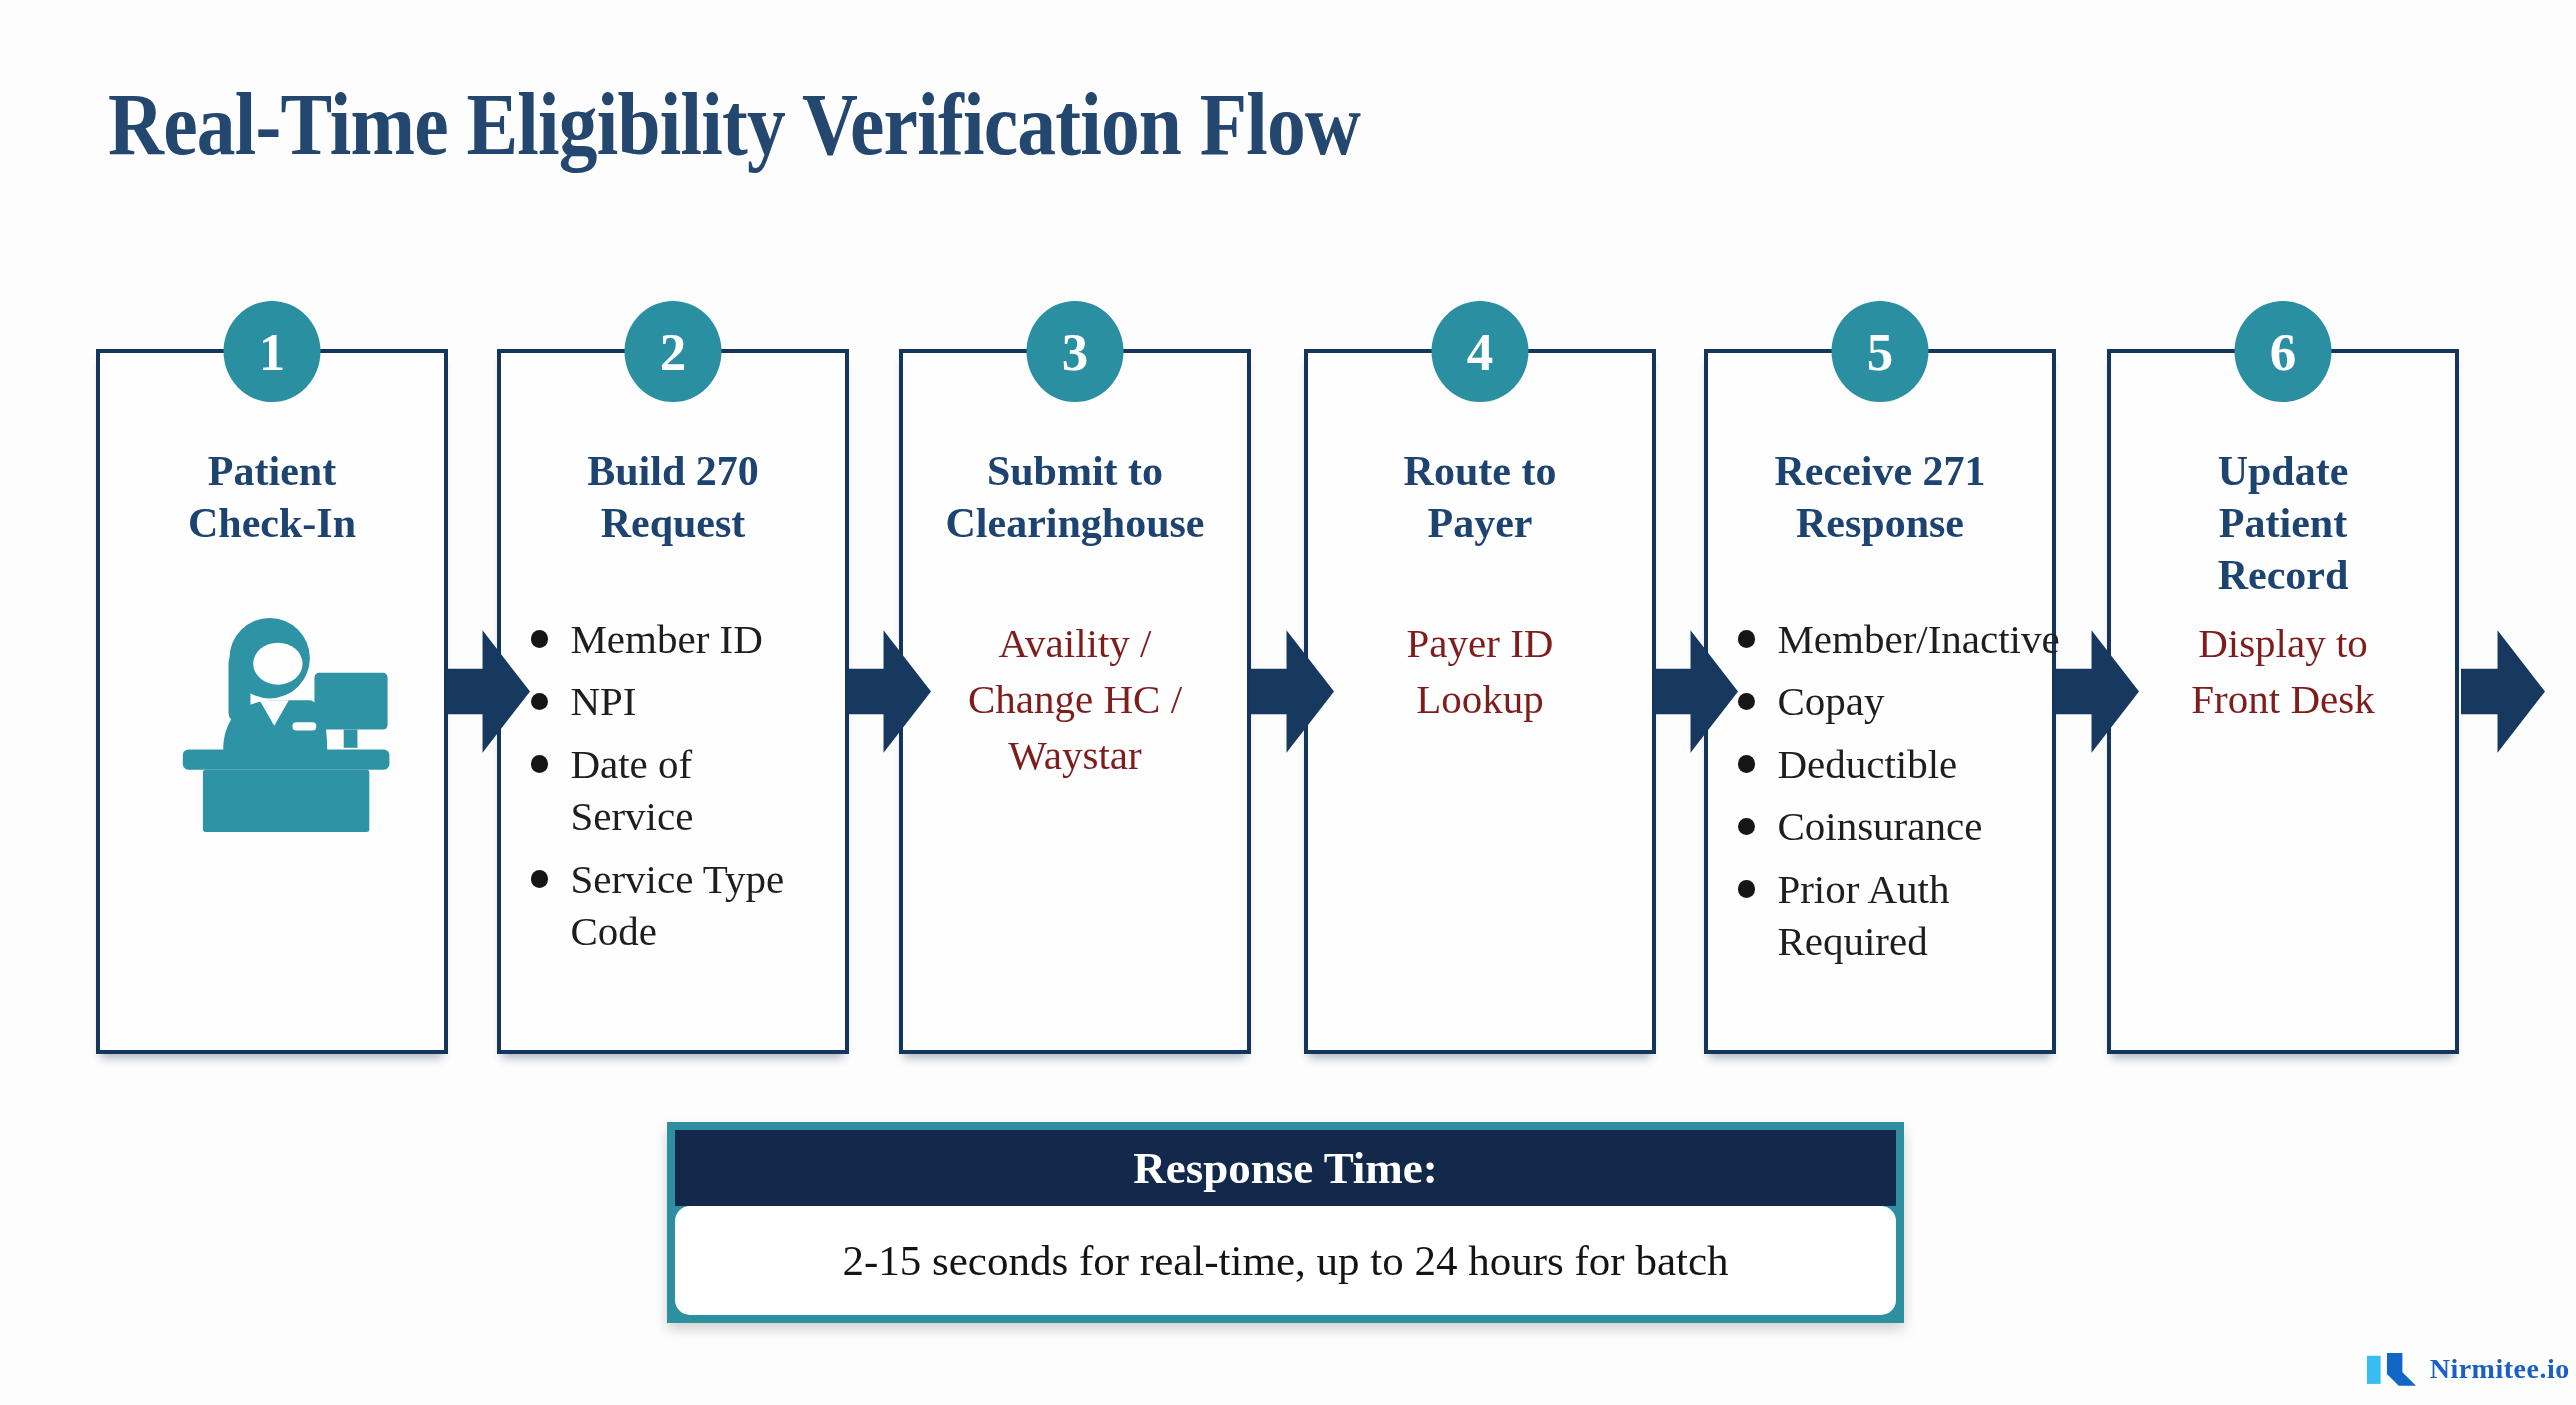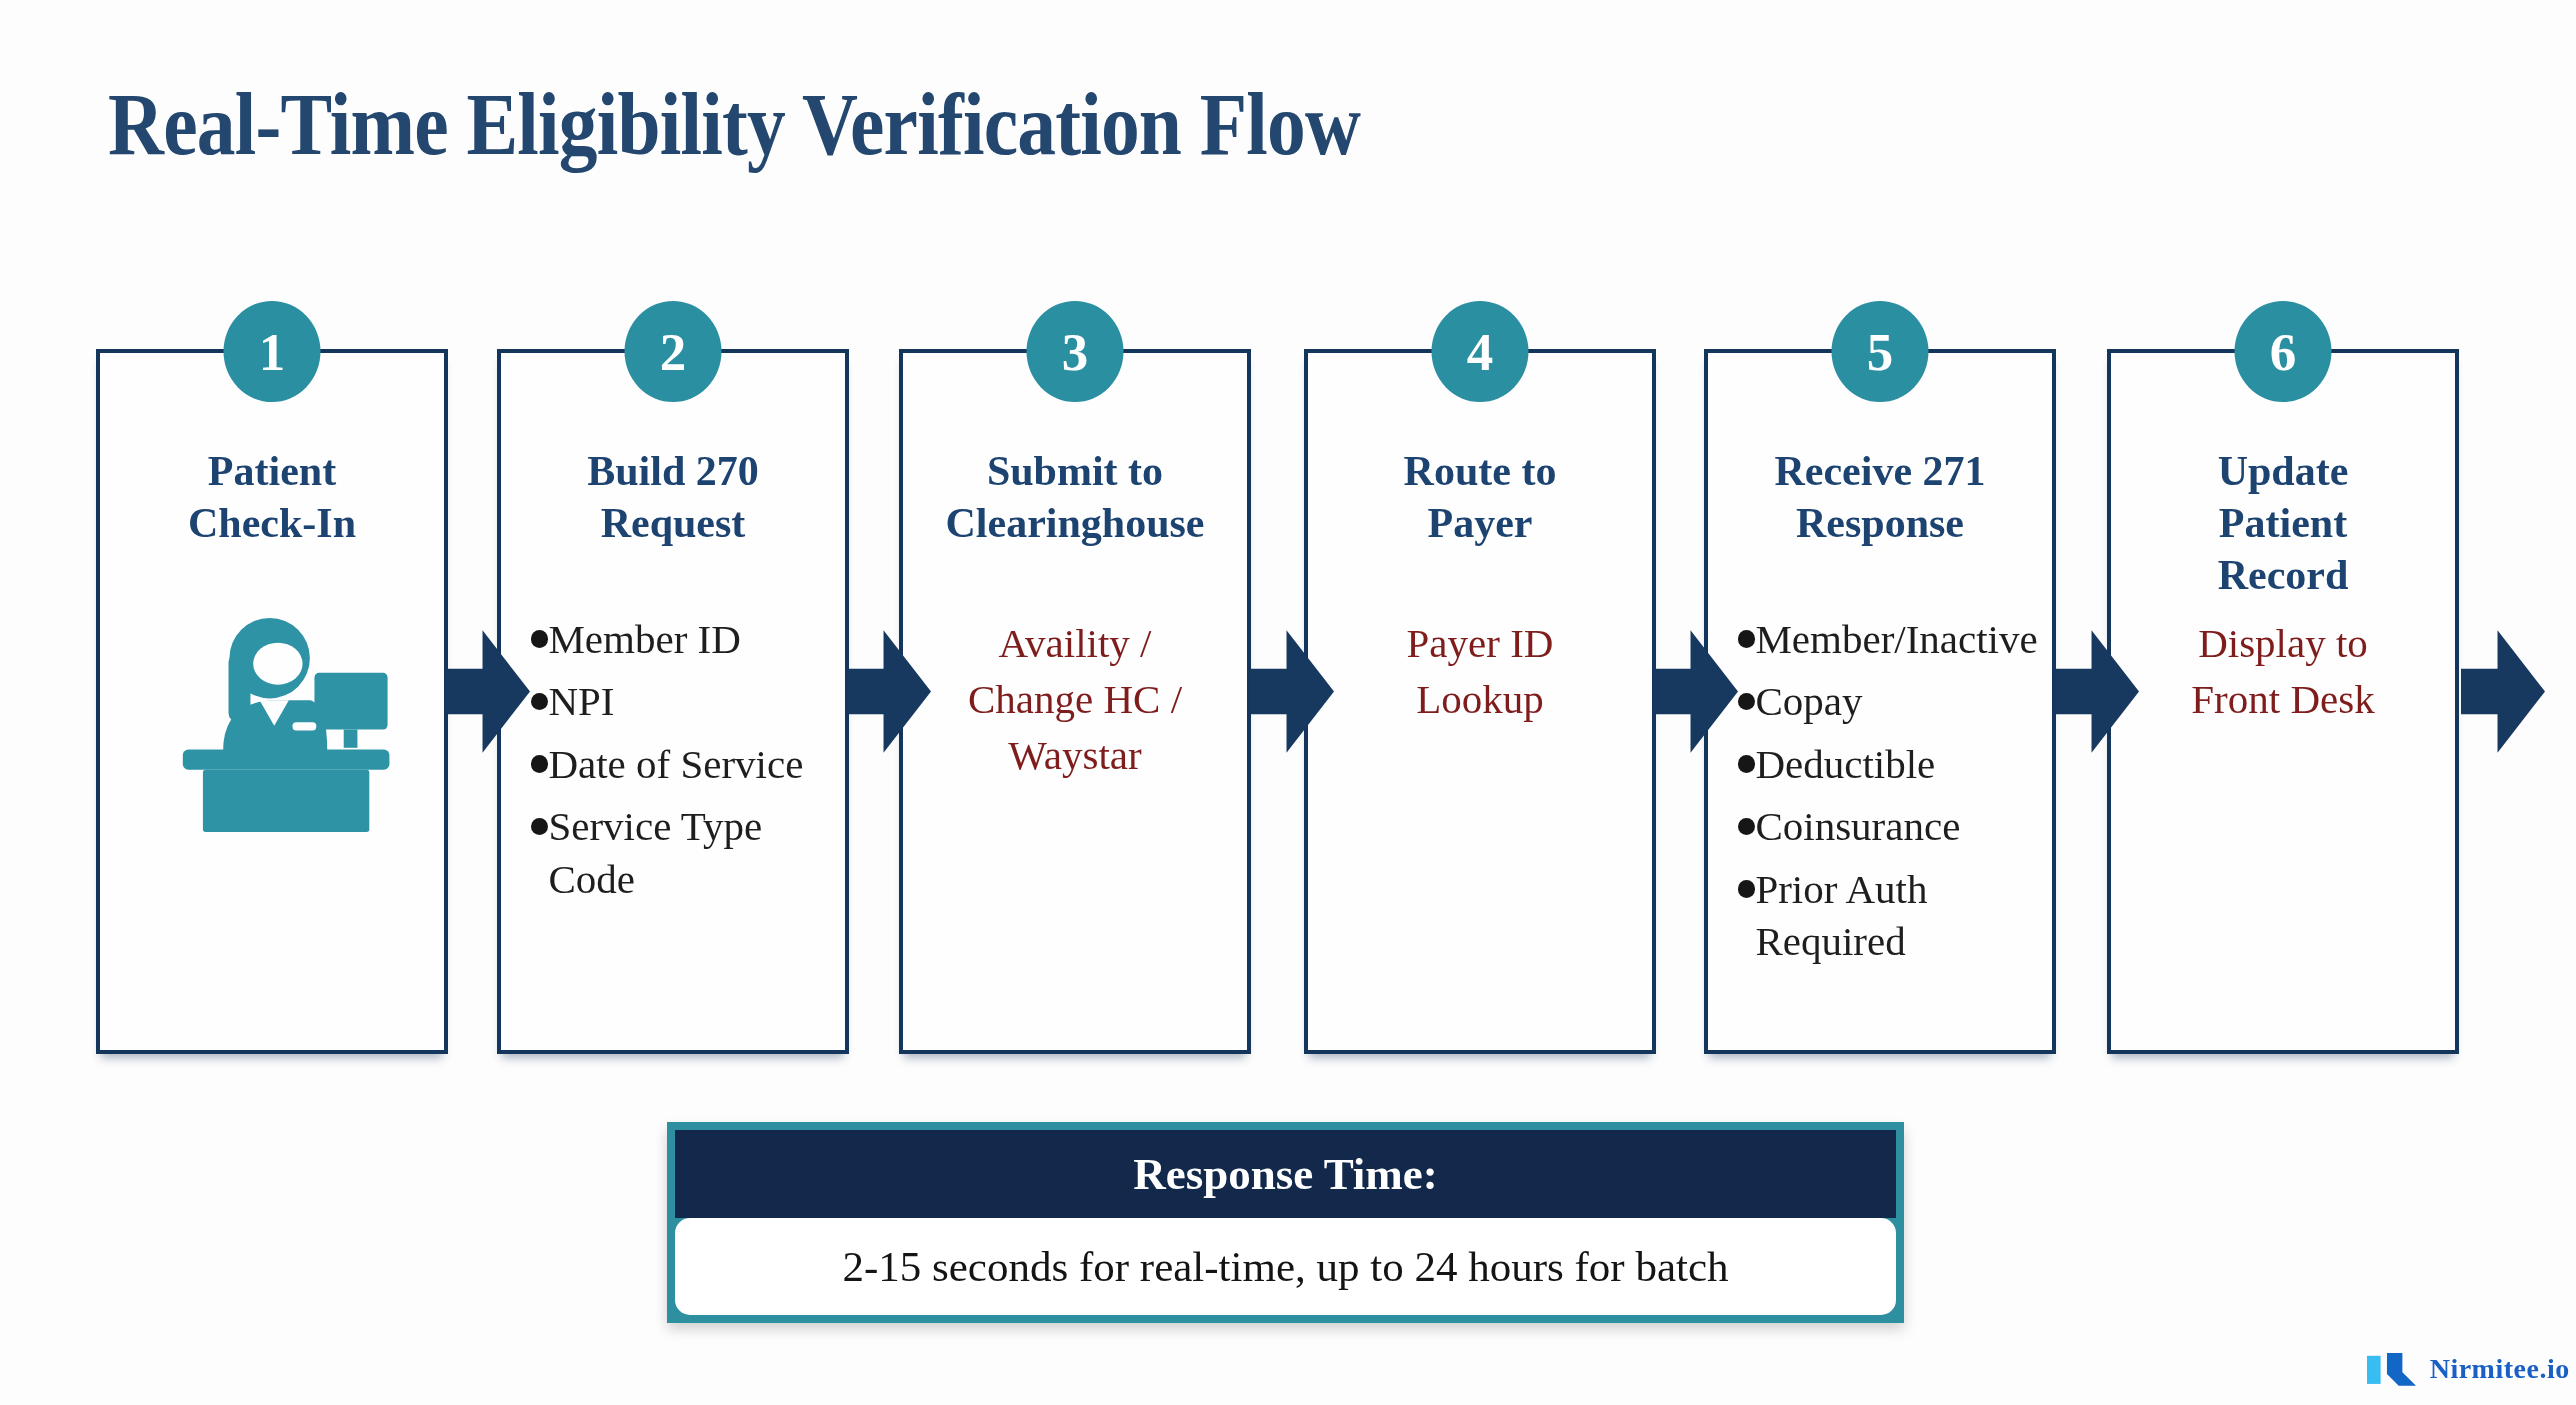--- a/index.html
+++ b/index.html
@@ -35,42 +35,42 @@
   .body-text {
     position:absolute; left:0; right:0; top:263px;
     text-align:center; font-size:41px; color:#7f1d1d;
     line-height:1.36; white-space:pre-line;
   }
   .bullets {
     position:absolute; left:30px; top:260px; width:285px;
     list-style:none; margin:0; padding:0;
   }
   .bullets li {
-    display:flex; align-items:flex-start;
+    display:flex; gap:22px; align-items:flex-start;
     font-size:41px; color:#1e1e1e; line-height:1.28;
     margin-bottom:10px;
   }
   .dot {
     flex:0 0 auto; width:17.4px; height:17.4px; border-radius:50%;
     background:#161616; margin-top:17.4px;
   }
   .arrow {
     position:absolute; top:630px; width:84px; height:123px; z-index:3;
   }
   .step-icon {
     position:absolute; left:50%; top:254px; transform:translateX(-44%);
   }
   .banner {
     position:absolute; left:667px; top:1122px; width:1237px; height:201px;
     background:#2e8fa0; padding:8.2px; box-sizing:border-box;
     display:flex; flex-direction:column;
     box-shadow:0 7.3px 12.8px rgba(0,0,0,0.18);
   }
   .banner-header {
-    height:88px; background:#13294b; color:#ffffff;
+    height:76px; background:#13294b; color:#ffffff;
     display:flex; align-items:center; justify-content:center;
     font-size:45px; font-weight:bold;
   }
   .banner-body {
     flex:1; background:#ffffff; color:#141414;
     display:flex; align-items:center; justify-content:center;
     font-size:43px;
     border-radius:15px;
   }
   .brand {

